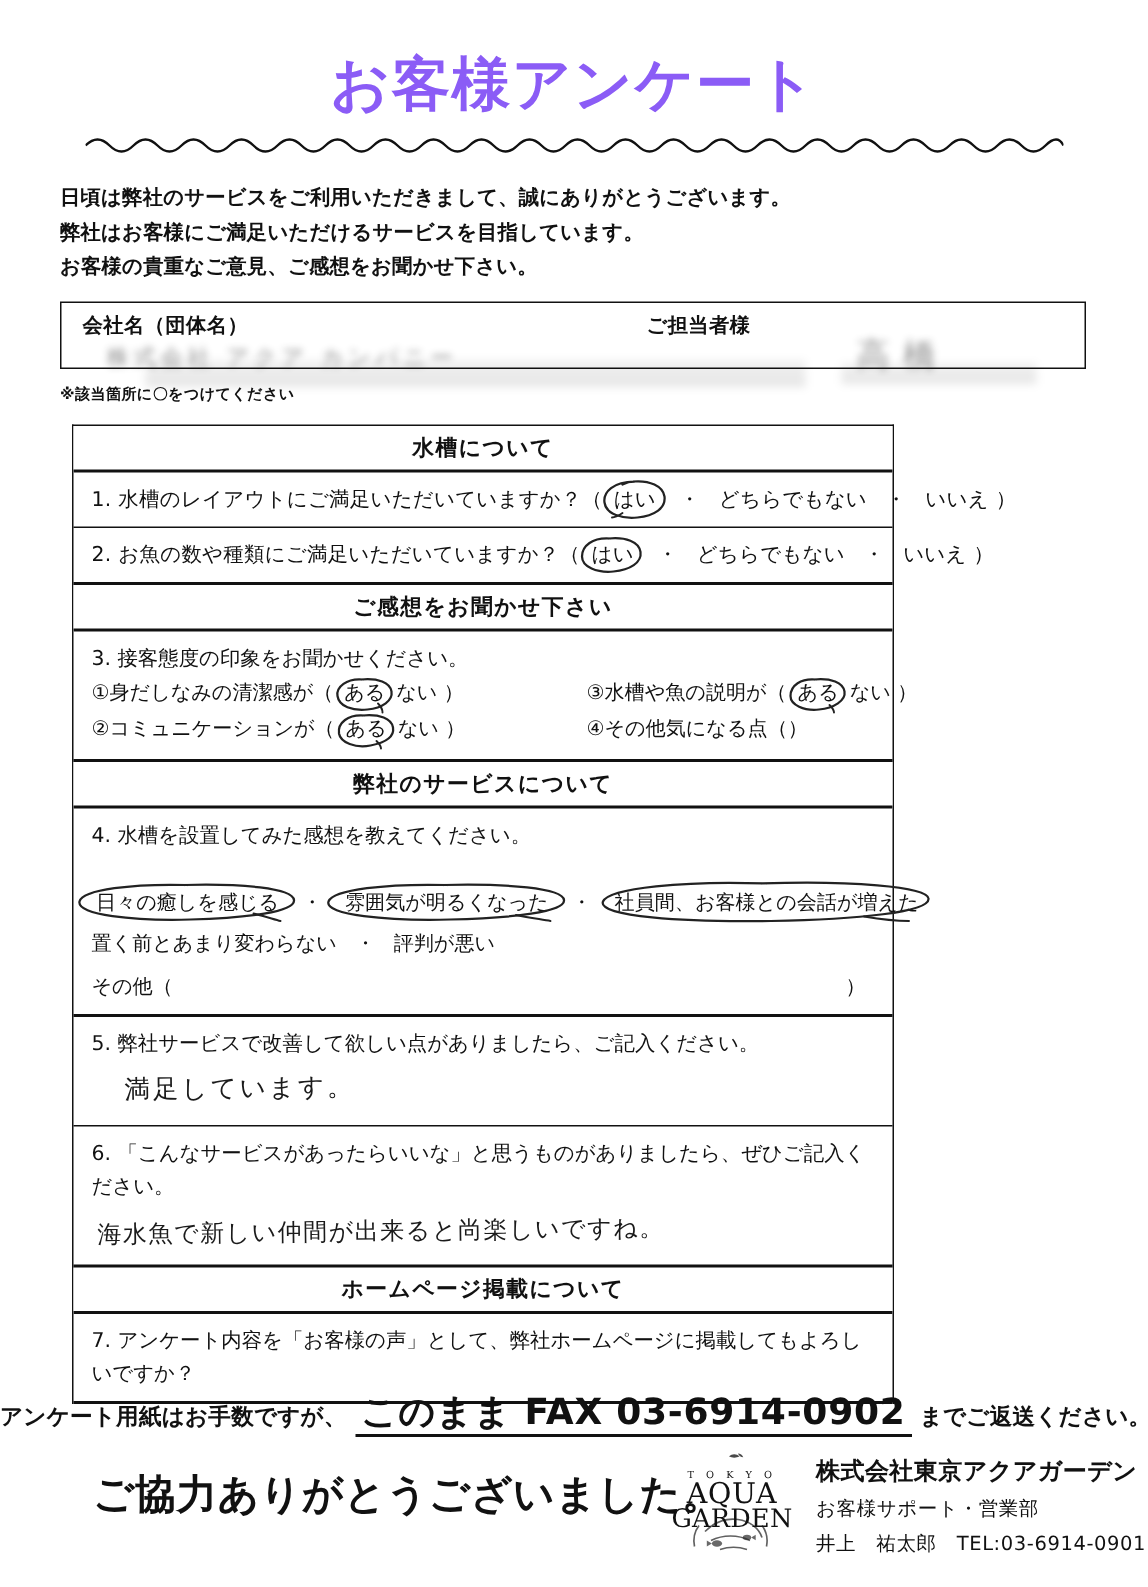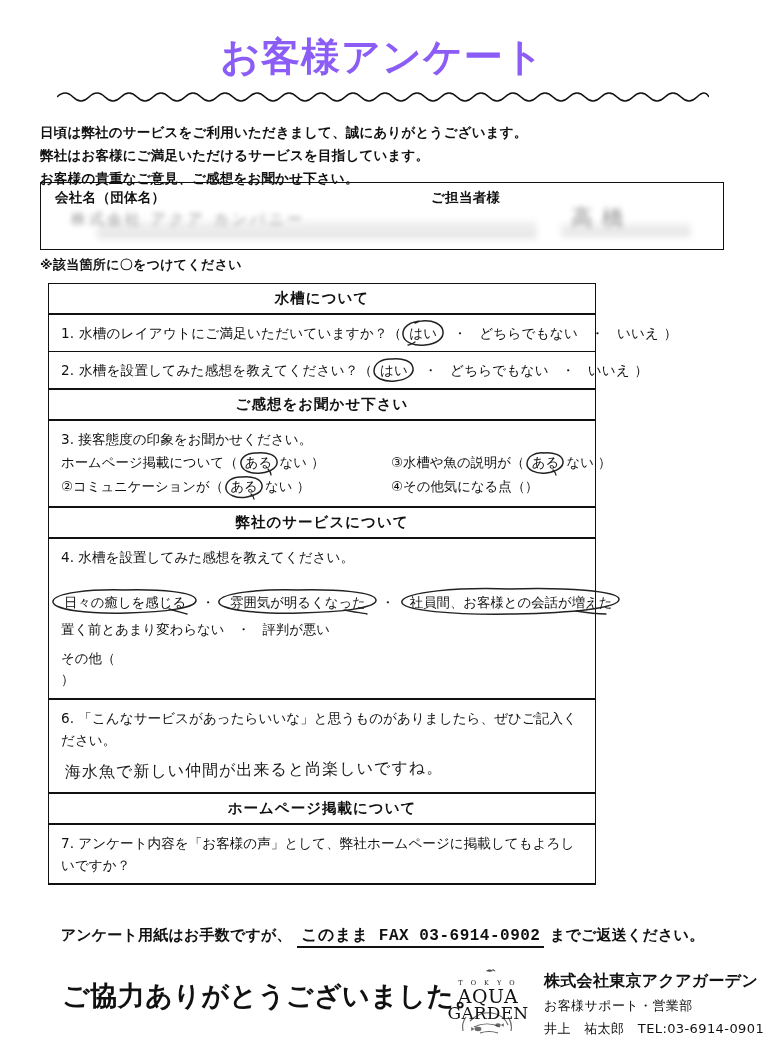--- a/index.html
+++ b/index.html
@@ -45,23 +45,23 @@
     font-size: 13.5px;
     font-weight: bold;
     line-height: 1.72;
     letter-spacing: 0.2px;
   }
 
   
   .company-box {
     position: absolute;
     left: 40px;
-    top: 182px;
+    top: 201px;
     width: 684px;
-    height: 68px;
+    height: 45px;
     border: 1.6px solid #111;
     box-sizing: border-box;
   }
   .company-label {
     position: absolute;
     top: 6px;
     font-size: 13.5px;
     font-weight: bold;
     letter-spacing: 0.3px;
   }
@@ -91,21 +91,21 @@
     background: linear-gradient(to bottom, rgba(0,0,0,0.05), rgba(0,0,0,0.10));
     filter: blur(3px);
   }
   .smudge-a { left: 56px; top: 38px; width: 440px; height: 18px; }
   .smudge-b { left: 520px; top: 40px; width: 130px; height: 14px; }
 
   .note {
     position: absolute;
     left: 40px;
     top: 256px;
-    font-size: 13px;
+    font-size: 10px;
     font-weight: bold;
     letter-spacing: 0.3px;
   }
 
   
   .survey {
     position: absolute;
     left: 48px;
     top: 283px;
     width: 548px;
@@ -177,21 +177,20 @@
     margin-top: 2px;
     font-size: 13.4px;
     line-height: 1.9;
   }
   .other-row {
     margin-top: 5px;
     font-size: 13.4px;
     display: flex;
     justify-content: space-between;
     padding-right: 6px;
-    flex-direction: column;
   }
   .ans {
     font-family: "DejaVu Serif", "Liberation Serif", serif;
     font-size: 17px;
     color: #1b1b1b;
     letter-spacing: 2px;
     margin: 6px 0 2px 22px;
     transform: rotate(-0.7deg);
     display: inline-block;
   }
@@ -211,26 +210,25 @@
     position: absolute;
     left: 0; right: 0;
     top: 925px;
     text-align: center;
     font-size: 15px;
     font-weight: bold;
     letter-spacing: 0.2px;
     white-space: nowrap;
   }
   .fax-big {
-    font-size: 16px;
+    font-size: 24px;
     font-weight: bold;
     border-bottom: 2.4px solid #111;
     padding: 0 4px 1px 4px;
     letter-spacing: 0.5px;
-    font-family: Liberation Mono, monospace;
   }
   .thanks {
     position: absolute;
     left: 62px;
     top: 978px;
     font-size: 27px;
     font-weight: bold;
     letter-spacing: 0.5px;
   }
   .corp {
@@ -340,21 +338,21 @@
           <span>いいえ</span>
           <span>）</span>
         </span>
       </div>
     </div>
 
     <div class="row thick">
       <div class="q-line">
         <span class="q-text">
           <span>2.</span>
-          <span>水槽を設置してみた感想を教えてください？</span>
+          <span>お魚の数や種類にご満足いただいていますか？</span>
         </span>
         <span class="q-opts">
           <span>（</span>
           <span class="circ">
             <svg width="48" height="28" viewBox="0 0 48 28">
               <path d="M23,3 C11,2 4,8 4,15 C4,22 14,26 25,25 C36,24 44,19 43,12 C42,5 33,2 22,3" fill="none" stroke="#222" stroke-width="1.5" stroke-linecap="round"></path>
             </svg>
             <span>はい</span>
           </span>
           <span class="dot">・</span>
@@ -368,21 +366,21 @@
 
     <div class="sec-head">ご感想をお聞かせ下さい</div>
 
     <div class="row thick">
       <div>
         <span>3.</span>
         <span>接客態度の印象をお聞かせください。</span>
       </div>
       <div class="sub-grid">
         <div>
-          <span>ホームページ掲載について（</span>
+          <span>①身だしなみの清潔感が（</span>
           <span class="circ">
             <svg width="44" height="26" viewBox="0 0 44 26">
               <path d="M21,3 C10,2 3,8 4,14 C5,21 14,24 24,23 C34,22 41,17 40,11 C39,5 31,2 20,3" fill="none" stroke="#222" stroke-width="1.5" stroke-linecap="round"></path>
               <path d="M31,19 C33,21 34,23 34,25" fill="none" stroke="#222" stroke-width="1.3" stroke-linecap="round"></path>
             </svg>
             <span>ある</span>
           </span>
           <span>ない</span>
           <span>）</span>
         </div>
@@ -453,20 +451,27 @@
         <span>置く前とあまり変わらない</span>
         <span class="dot">・</span>
         <span>評判が悪い</span>
       </div>
       <div class="other-row">
         <span>その他（</span>
         <span>）</span>
       </div>
     </div>
 
+    <div class="row tall">
+      <div>
+        <span>5.</span>
+        <span>弊社サービスで改善して欲しい点がありましたら、ご記入ください。</span>
+      </div>
+      <div class="ans">満足しています。</div>
+    </div>
 
     <div class="row tall2 thick">
       <div>
         <span>6.</span>
         <span>「こんなサービスがあったらいいな」と思うものがありましたら、ぜひご記入ください。</span>
       </div>
       <div class="ans small">海水魚で新しい仲間が出来ると尚楽しいですね。</div>
     </div>
 
     <div class="sec-head">ホームページ掲載について</div>

